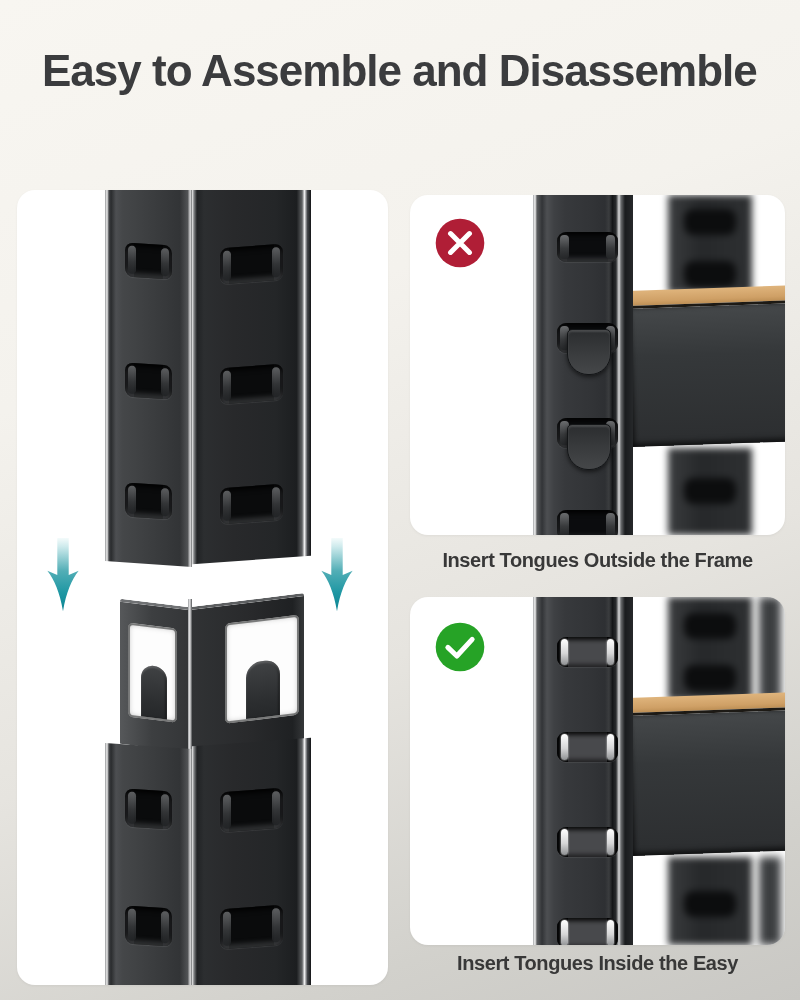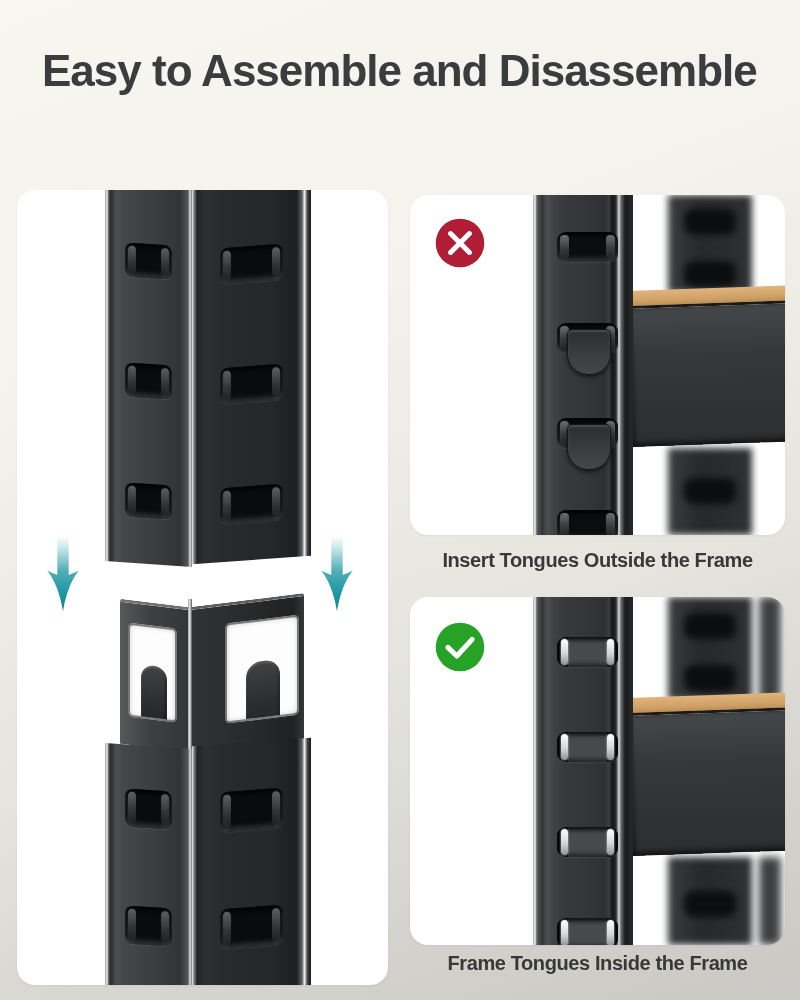--- a/index.html
+++ b/index.html
@@ -196,15 +196,15 @@
       <span class="slotR slotI" style="top:40px"></span>
       <span class="slotR slotI" style="top:135px"></span>
       <span class="slotR slotI" style="top:230px"></span>
       <span class="slotR slotI" style="top:321px"></span>
     </div>
     <svg class="badge b-right" viewBox="0 0 60 60">
       <circle cx="30" cy="30" r="27" fill="var(--badge-green,#26A326)"></circle>
       <path d="M16.5 30.5 L26.5 40 L43.5 21.5" stroke="#fff" stroke-width="5.6" fill="none" stroke-linecap="round" stroke-linejoin="round"></path>
     </svg>
   </section>
-  <p class="caption cap2">Frame Tongues Inside the Frame</p>
+  <p class="caption cap2">Insert Tongues Inside the Easy</p>
 
 </div>
 
 </body></html>

